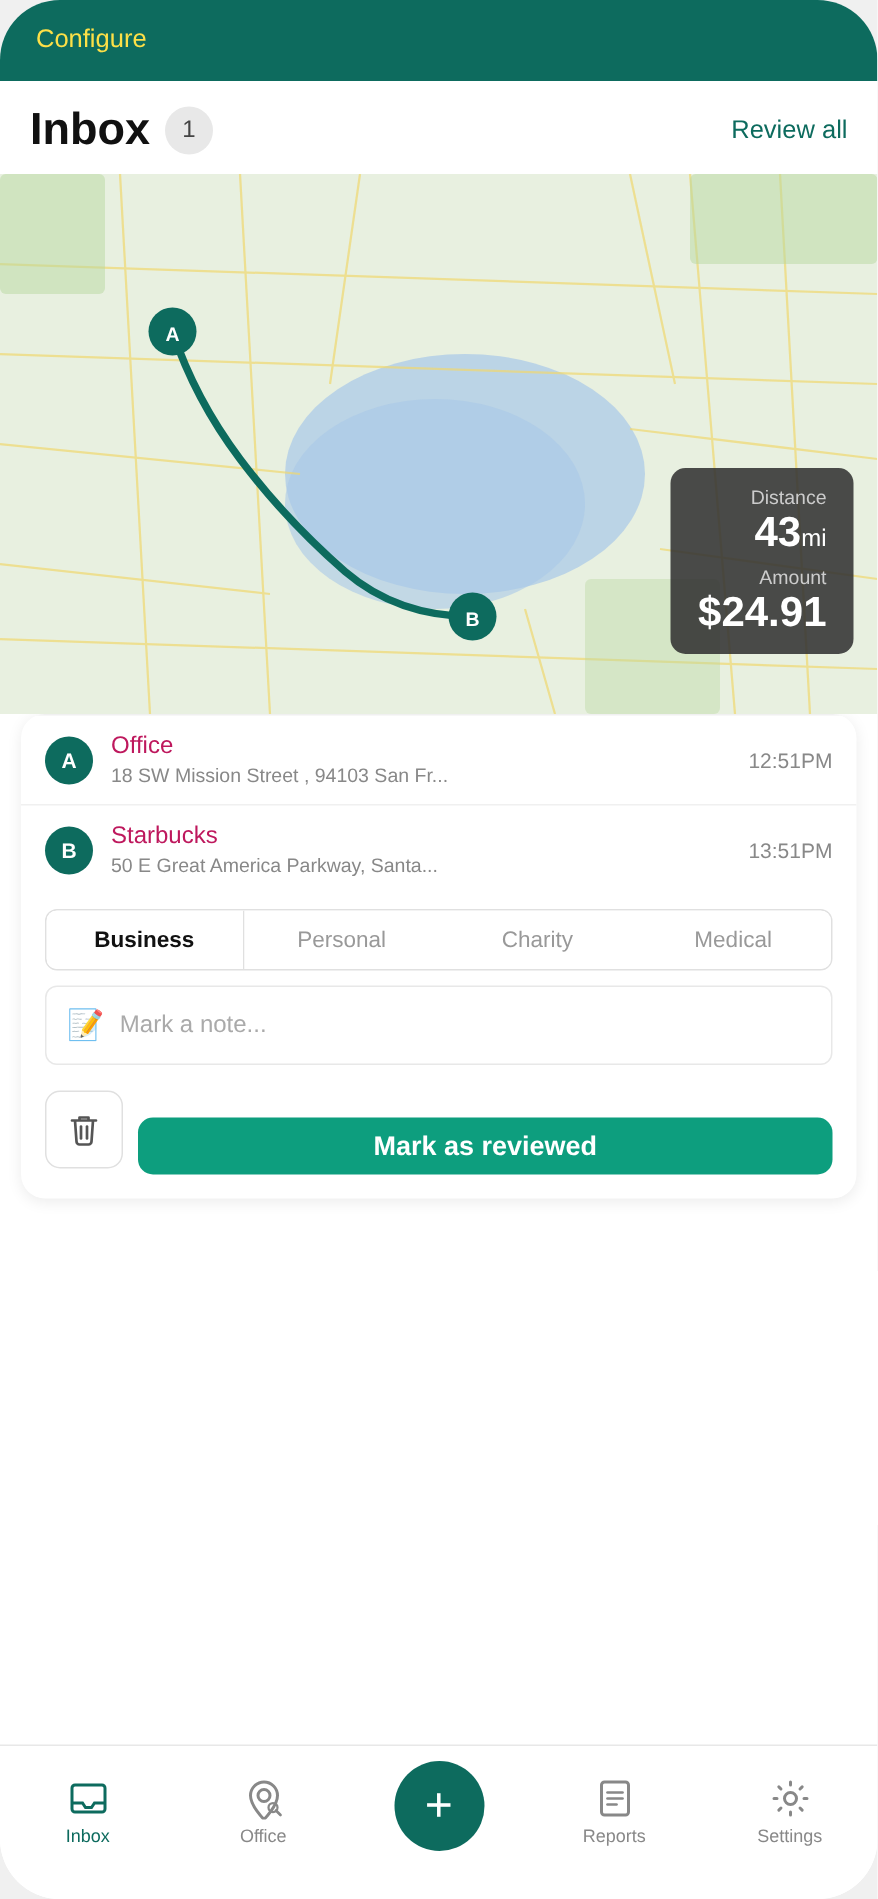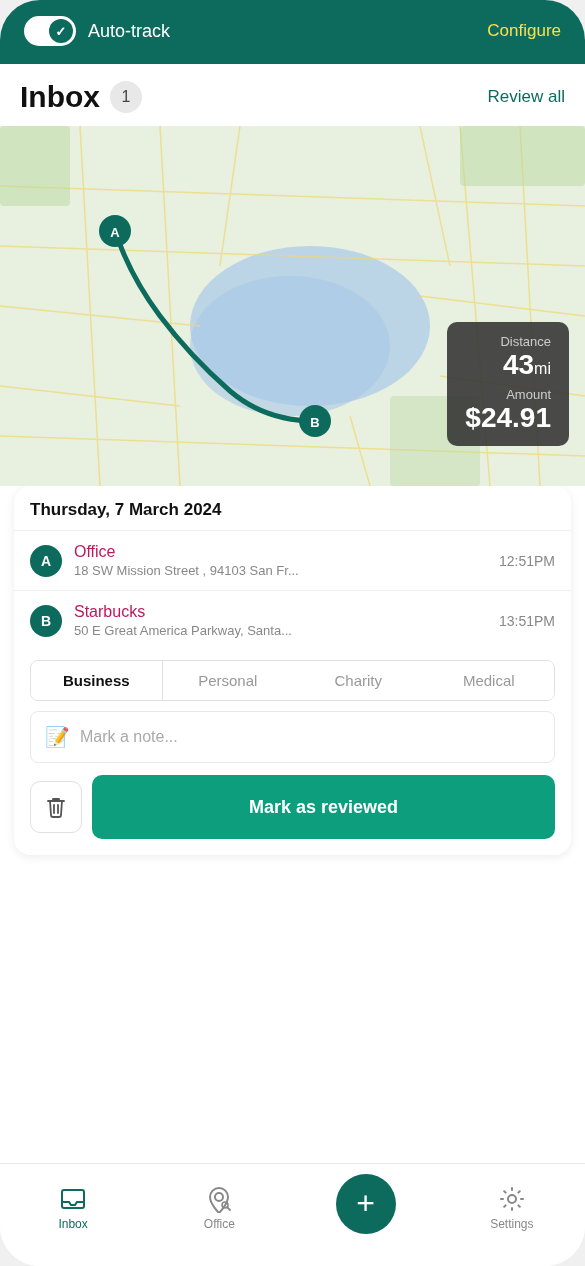--- a/index.html
+++ b/index.html
@@ -259,28 +259,29 @@
       align-items: center;
       justify-content: center;
       background: #fff;
       cursor: pointer;
       color: #555;
       font-size: 20px;
       flex-shrink: 0;
     }
     .mark-reviewed-btn {
       flex: 1;
-      height: 64px;
+      height: 38px;
       background: #0d9e7e;
       color: #fff;
       font-size: 18px;
       font-weight: 600;
       border: none;
       border-radius: 10px;
       cursor: pointer;
+      margin-top: 23px;
     }
     
     .bottom-nav {
       margin-top: auto;
       background: #fff;
       border-top: 1px solid #e8e8e8;
       display: flex;
       align-items: center;
       justify-content: space-around;
       padding: 10px 0 24px;
@@ -315,26 +316,20 @@
       line-height: 1;
       margin-top: -2px;
     }
   </style>
 </head>
 <body>
 
 <div class="phone-container">
 
   <div class="header">
-    <div class="auto-track-group">
-      <div class="toggle">
-        <div class="toggle-knob"></div>
-      </div>
-      <span class="auto-track-label">Auto-track</span>
-    </div>
     <button class="configure-btn">Configure</button>
   </div>
 
   <div class="inbox-header">
     <div class="inbox-title-group">
       <span class="inbox-title">Inbox</span>
       <div class="inbox-badge">1</div>
     </div>
     <button class="review-all-btn">Review all</button>
   </div>
@@ -383,21 +378,20 @@
         <span>43</span><span class="unit">mi</span>
       </div>
       <div class="label" style="margin-top:6px;">Amount</div>
       <div class="value-large">
         <span>$</span><span>24.91</span>
       </div>
     </div>
   </div>
 
   <div class="trip-card">
-    <div class="trip-date">Thursday, 7 March 2024</div>
 
     <div class="location-row">
       <div class="location-marker marker-a">
         <span>A</span>
       </div>
       <div class="location-info">
         <div class="location-name">Office</div>
         <div class="location-address">18 SW Mission Street , 94103 San Fr...</div>
       </div>
       <div class="location-time">12:51PM</div>
@@ -457,20 +451,29 @@
       </svg>
       <span class="nav-label">Office</span>
     </div>
 
     <div class="nav-item">
       <div class="nav-add-btn">
         <span>+</span>
       </div>
     </div>
 
+    <div class="nav-item">
+      <svg width="28" height="28" viewBox="0 0 28 28" fill="none" xmlns="http://www.w3.org/2000/svg">
+        <rect x="5" y="3" width="18" height="22" rx="2" stroke="#888" stroke-width="2" fill="none"></rect>
+        <line x1="9" y1="10" x2="19" y2="10" stroke="#888" stroke-width="1.8" stroke-linecap="round"></line>
+        <line x1="9" y1="14" x2="19" y2="14" stroke="#888" stroke-width="1.8" stroke-linecap="round"></line>
+        <line x1="9" y1="18" x2="15" y2="18" stroke="#888" stroke-width="1.8" stroke-linecap="round"></line>
+      </svg>
+      <span class="nav-label">Reports</span>
+    </div>
 
     <div class="nav-item">
       <svg width="28" height="28" viewBox="0 0 28 28" fill="none" xmlns="http://www.w3.org/2000/svg">
         <circle cx="14" cy="14" r="4" stroke="#888" stroke-width="2" fill="none"></circle>
         <path d="M14 3v2M14 23v2M3 14h2M23 14h2M6.22 6.22l1.42 1.42M20.36 20.36l1.42 1.42M6.22 21.78l1.42-1.42M20.36 7.64l1.42-1.42" stroke="#888" stroke-width="2" stroke-linecap="round"></path>
       </svg>
       <span class="nav-label">Settings</span>
     </div>
   </div>
 </div>

